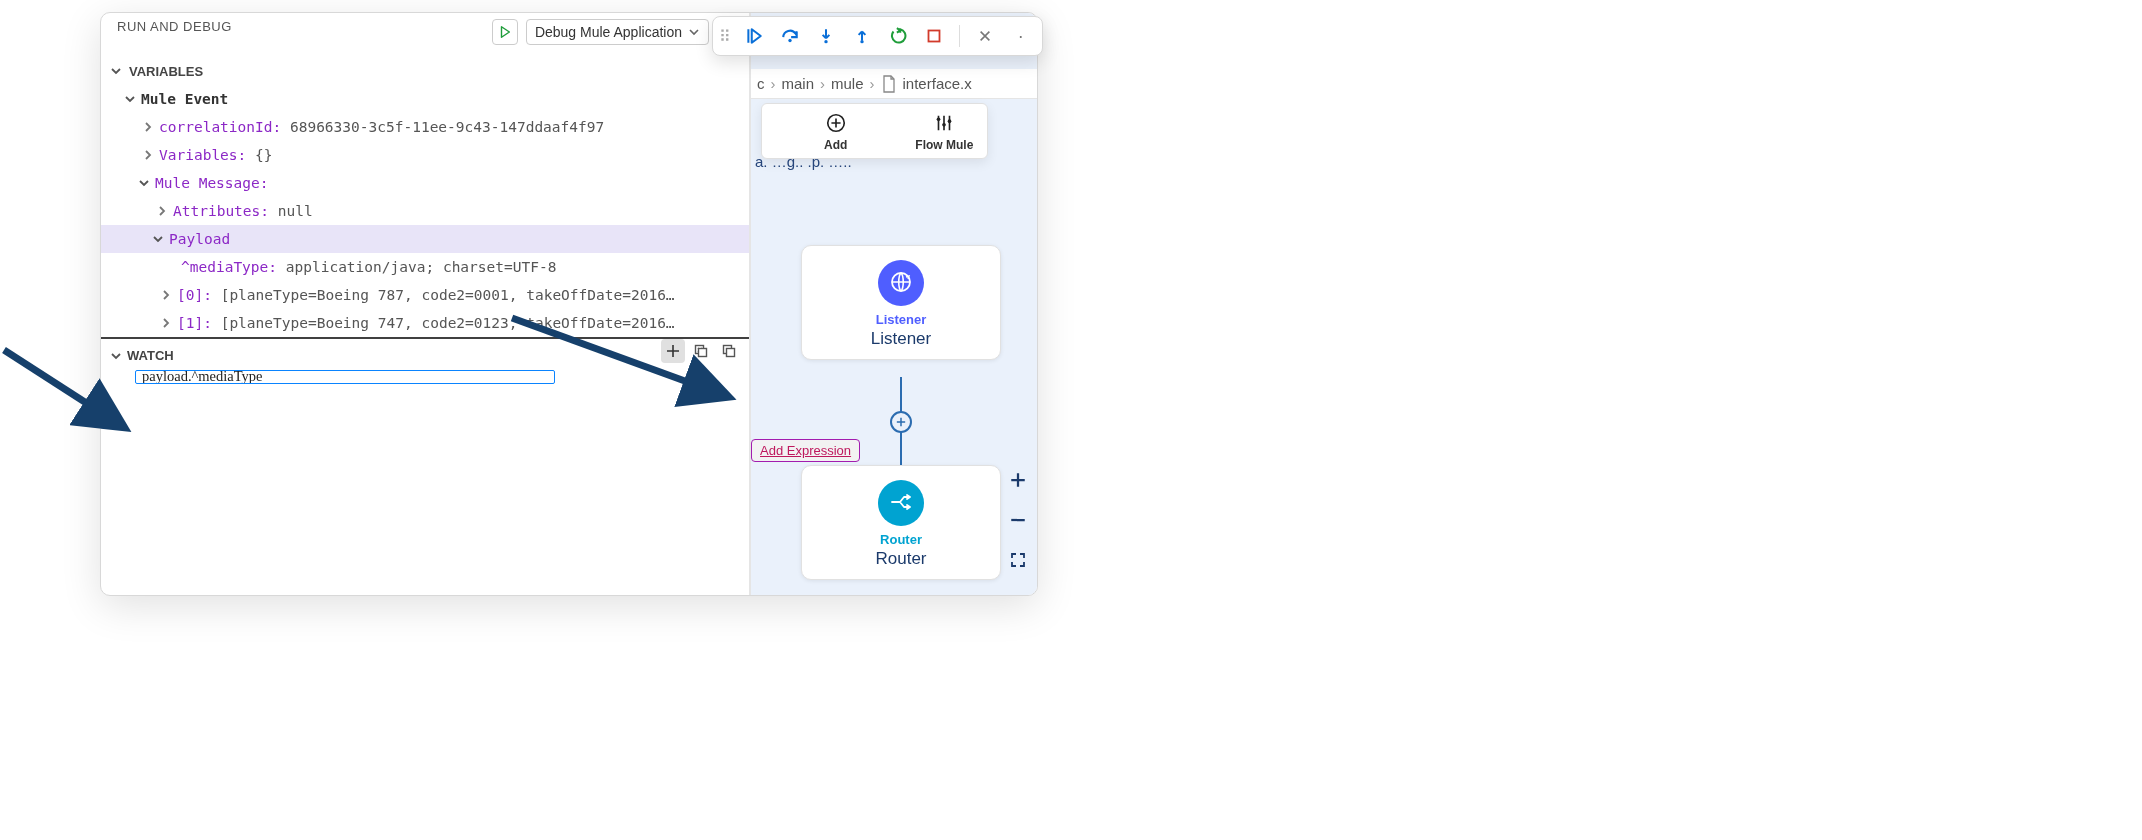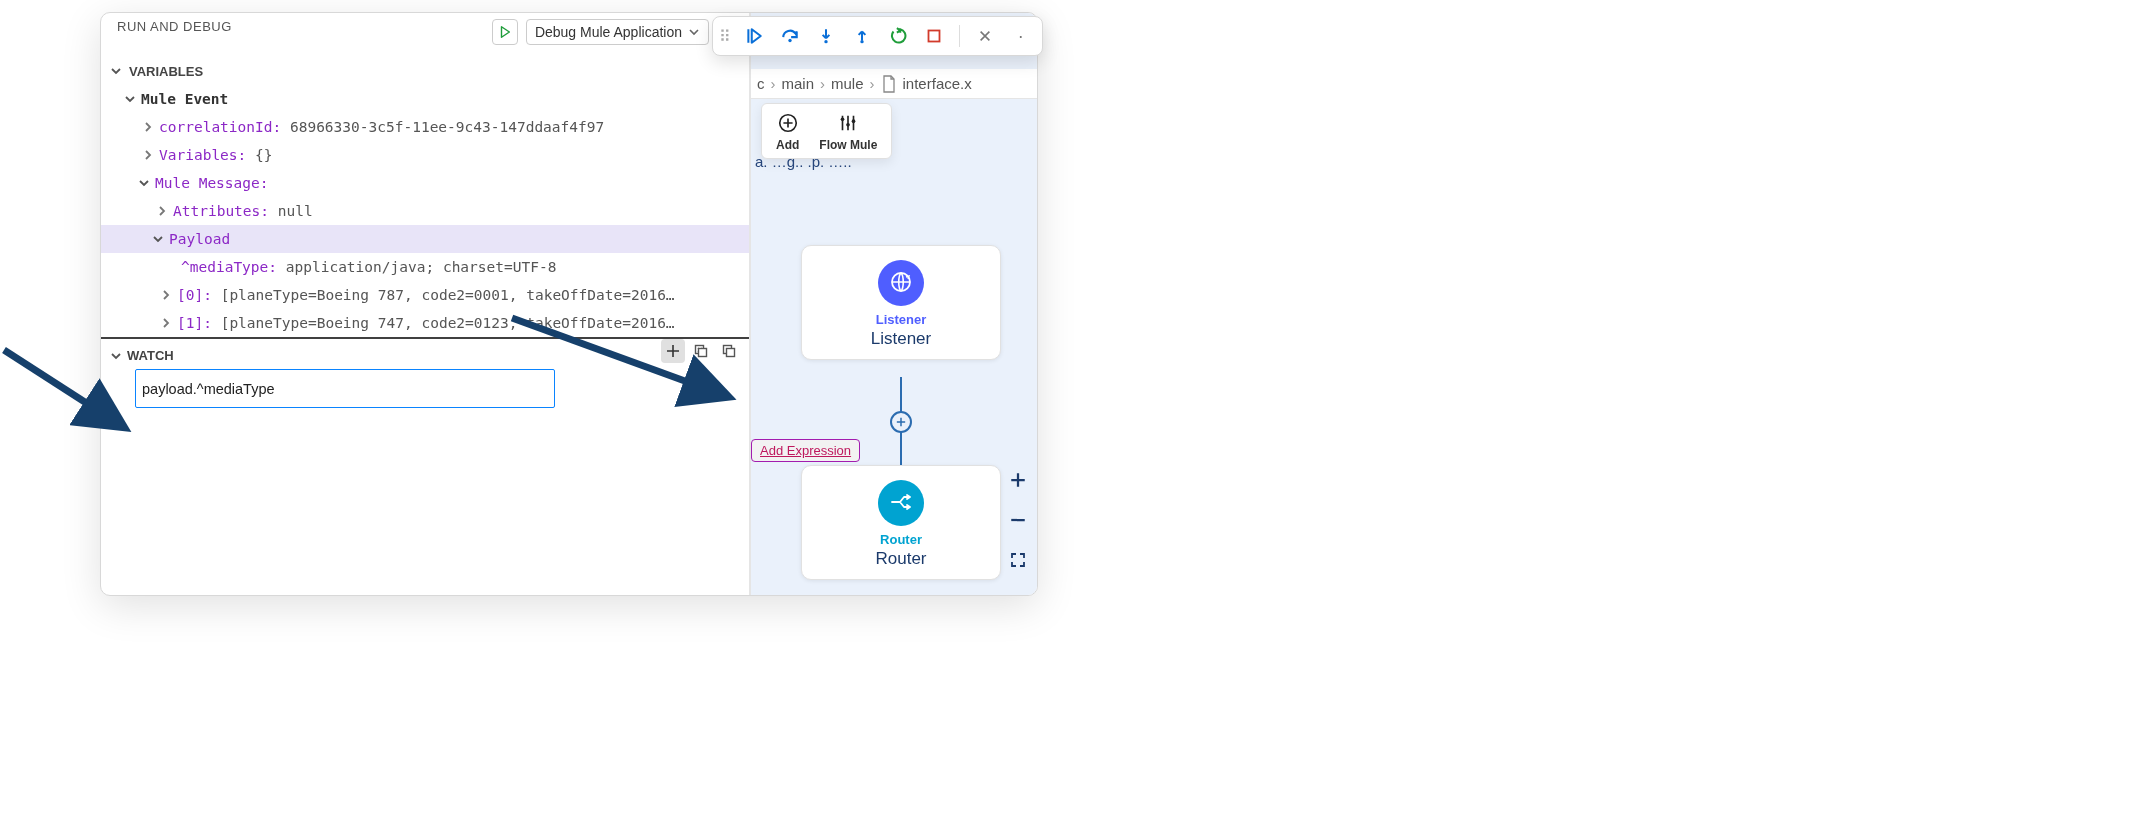--- a/index.html
+++ b/index.html
@@ -107,25 +107,25 @@
   .icon-btn {
     width:24px; height:24px;
     display:flex; align-items:center; justify-content:center;
     border-radius:4px;
     color:#555;
   }
   .icon-btn.sel { background:#e0e0e0; }
   .watch-input-wrap { padding: 2px 6px 0 34px; }
   .watch-input {
     width: 420px;
-    height: 39px;
+    height: 14px;
     border: 1.5px solid #0a84ff;
     border-radius: 2px;
     padding: 0 6px;
-    font-family: Liberation Sans, sans-serif;
+    font-family: Liberation Serif, serif;
     font-size: 14.5px;
     outline: none;
     color:#222;
   }
   .tooltip {
     position: absolute;
     left: 650px;
     top: 426px;
     background: #f2f2f2;
     border:1px solid #a21caf;
@@ -145,21 +145,21 @@
     border-bottom:1px solid #e5e5e5;
   }
   .crumbs .sep { color:#999; }
   .file-ic { width:16px; height:18px; display:inline-flex; }
   .mini-toolbar {
     position:absolute; left:10px; top:90px;
     background:#fff; border:1px solid #e0e0e0; border-radius:6px;
     box-shadow:0 4px 12px rgba(0,0,0,.08);
     display:flex; gap:20px; padding:8px 14px 6px 14px;
   }
-  .mini-toolbar .item { display:flex; flex-direction:column; align-items:center; gap:4px; font-size:12px; color:#333; font-weight:600;}
+  .mini-toolbar .item { display:flex; flex-direction:column; align-items:center; gap:4px; font-size:12px; color:#333; font-weight:600;margin-left:48px;}
   .mini-toolbar .ic { width:22px; height:22px; display:flex; align-items:center; justify-content:center;}
   .canvas-text { position:absolute; left:0; top:140px; font-size:15px; color:#26457a; padding-left:4px;}
   .node {
     position:absolute;
     width:200px;
     background:#fff;
     border:1px solid #e1e1e1;
     border-radius:10px;
     box-shadow:0 1px 4px rgba(0,0,0,.08);
     display:flex; flex-direction:column; align-items:center;

